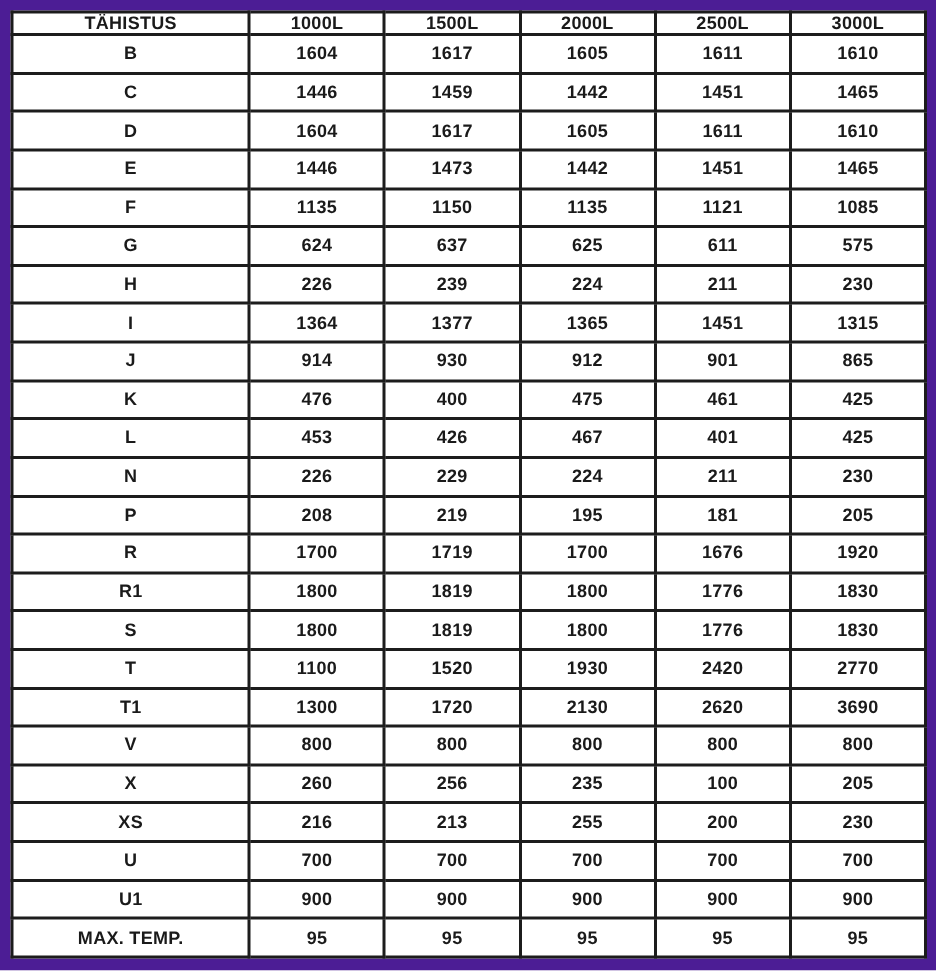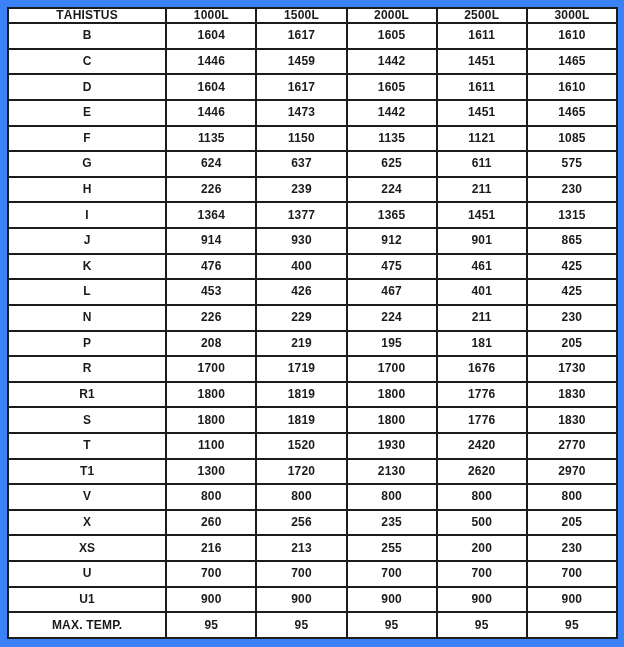--- a/index.html
+++ b/index.html
@@ -8,21 +8,21 @@
     background: #fdfdfd;
     width: 624px;
     height: 647px;
     overflow: hidden;
     font-family: "Liberation Sans", sans-serif;
   }
   .page {
     width: 624px;
     height: 647px;
     position: relative;
-    background: #3b82f6;
+    background: #4c1d95;
   }
   table.spec {
     position: absolute;
     left: 7px;
     top: 7px;
     width: 611px;
     height: 632px;
     border-collapse: collapse;
     table-layout: fixed;
     background: #ffffff;
@@ -171,21 +171,21 @@
           <td>195</td>
           <td>181</td>
           <td>205</td>
         </tr>
         <tr>
           <td>R</td>
           <td>1700</td>
           <td>1719</td>
           <td>1700</td>
           <td>1676</td>
-          <td>1730</td>
+          <td>1920</td>
         </tr>
         <tr>
           <td>R1</td>
           <td>1800</td>
           <td>1819</td>
           <td>1800</td>
           <td>1776</td>
           <td>1830</td>
         </tr>
         <tr>
@@ -203,36 +203,36 @@
           <td>1930</td>
           <td>2420</td>
           <td>2770</td>
         </tr>
         <tr>
           <td>T1</td>
           <td>1300</td>
           <td>1720</td>
           <td>2130</td>
           <td>2620</td>
-          <td>2970</td>
+          <td>3690</td>
         </tr>
         <tr>
           <td>V</td>
           <td>800</td>
           <td>800</td>
           <td>800</td>
           <td>800</td>
           <td>800</td>
         </tr>
         <tr>
           <td>X</td>
           <td>260</td>
           <td>256</td>
           <td>235</td>
-          <td>500</td>
+          <td>100</td>
           <td>205</td>
         </tr>
         <tr>
           <td>XS</td>
           <td>216</td>
           <td>213</td>
           <td>255</td>
           <td>200</td>
           <td>230</td>
         </tr>

